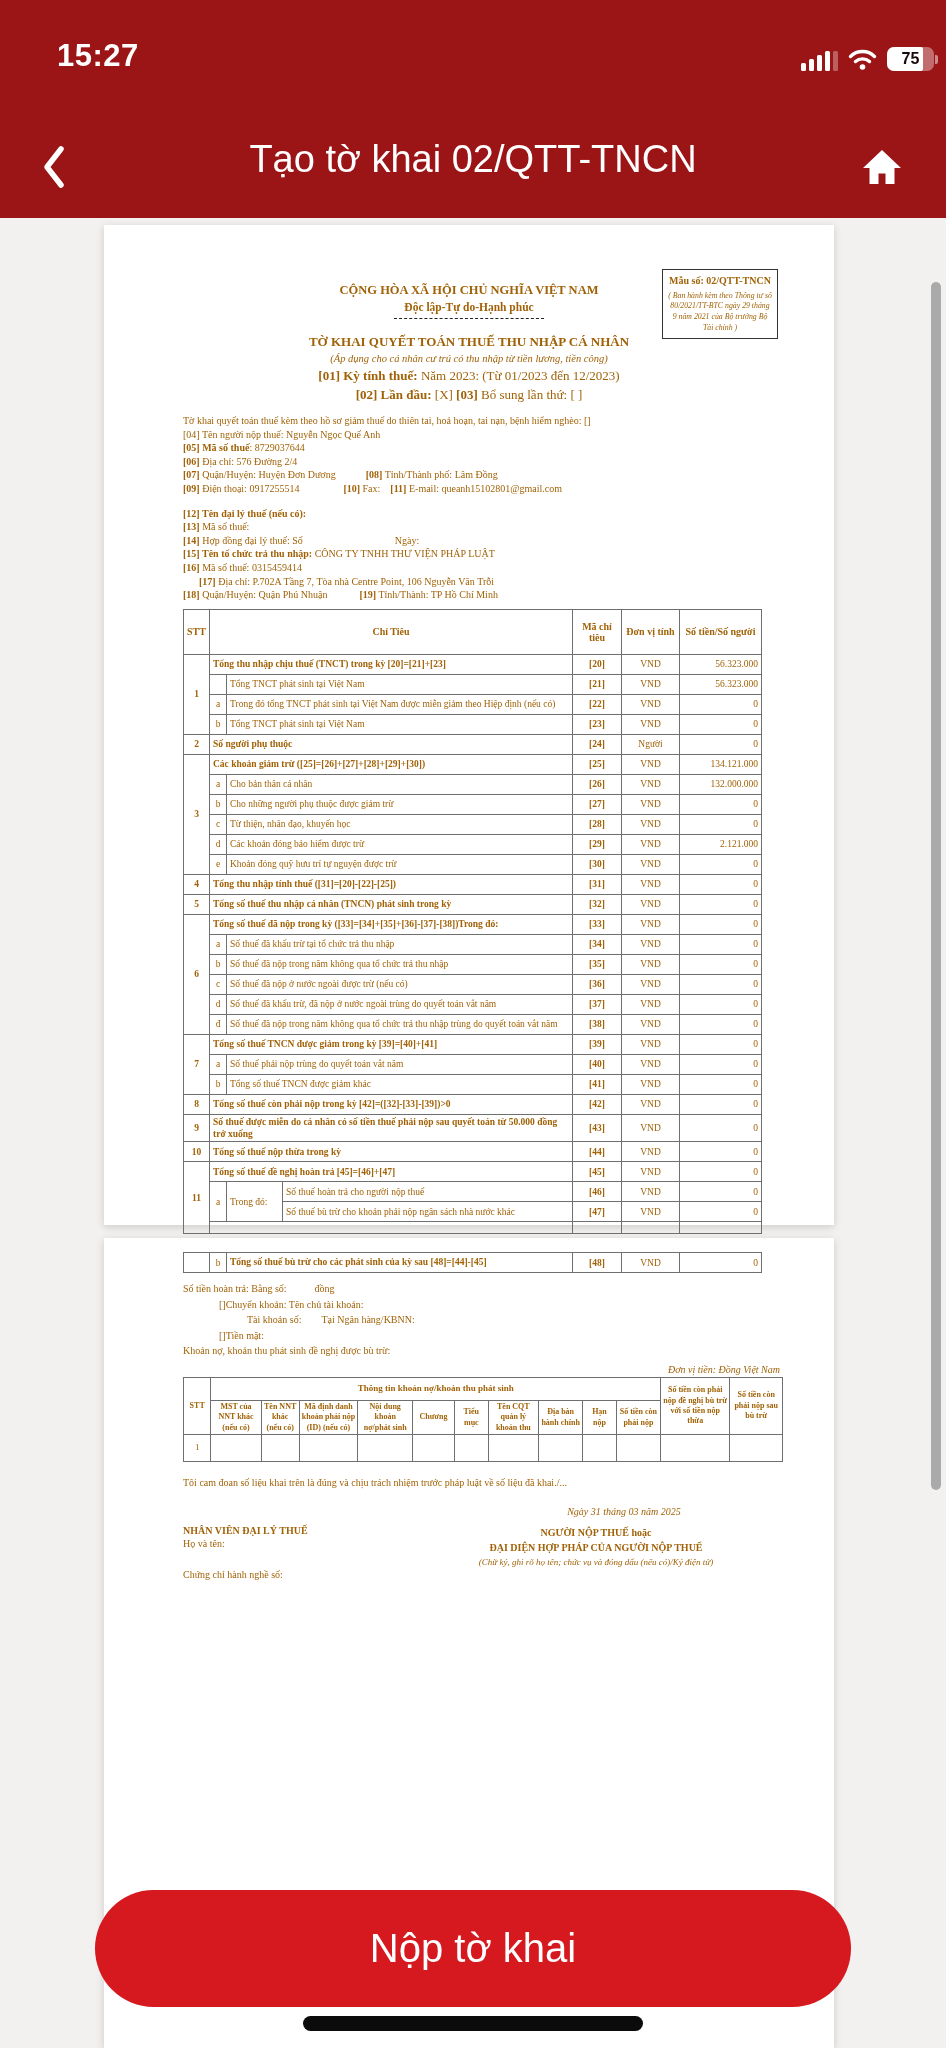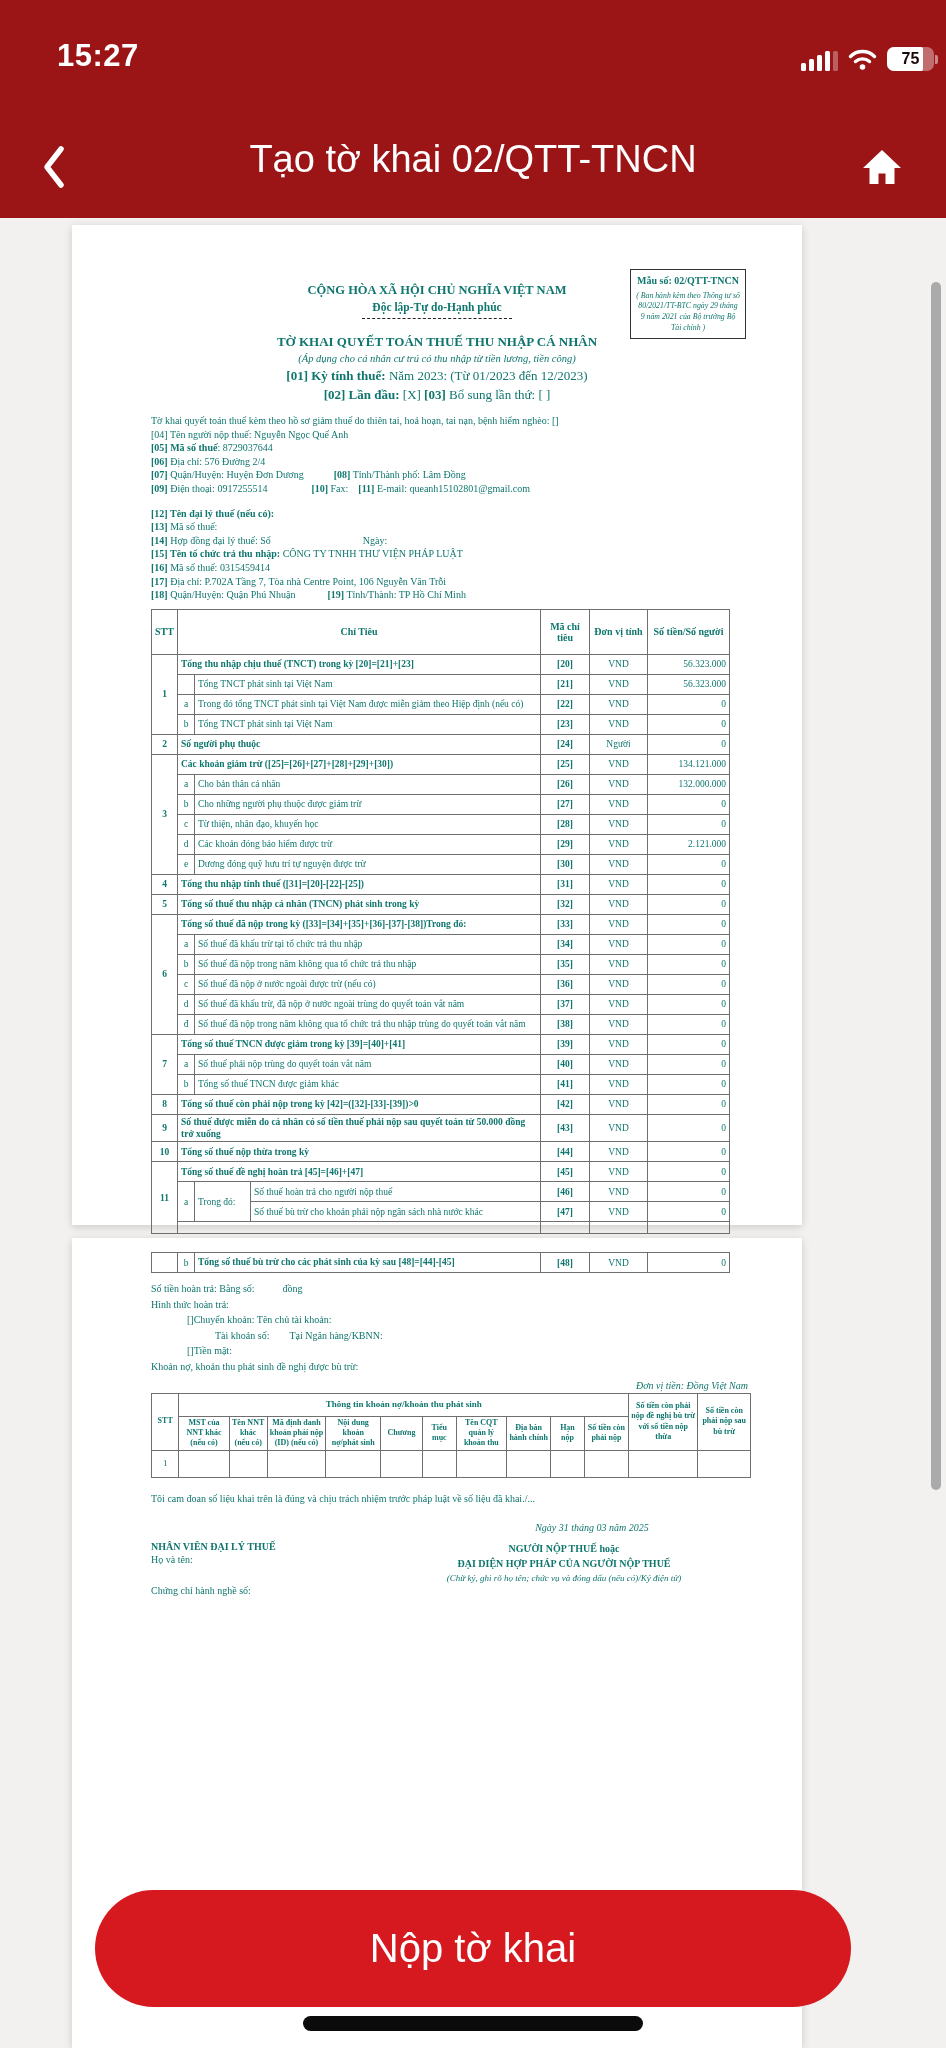--- a/index.html
+++ b/index.html
@@ -17,22 +17,22 @@
   .battery .fill{position:absolute;left:0;top:0;bottom:0;width:76%;background:#fff;border-radius:7px 2px 2px 7px}
   .battery .pct{position:absolute;inset:0;display:flex;align-items:center;justify-content:center;
                 font-size:16px;font-weight:700;color:#18090a;z-index:2}
   .battery .nub{position:absolute;right:-4px;top:8px;width:3px;height:9px;background:rgba(255,255,255,.5);border-radius:0 2px 2px 0}
   .back-btn,.home-btn{position:absolute;background:transparent;border:none;padding:0;cursor:pointer}
   .back-btn{left:40px;top:144px}
   .home-btn{right:42px;top:146px}
   .nav-title{position:absolute;left:110px;right:110px;top:138px;margin:0;text-align:center;
              color:#fff;font-size:38px;font-weight:400;white-space:nowrap}
   
-  .paper{position:absolute;left:72px;width:730px;background:var(--c-paper,#fff);
-         box-shadow:0 2px 8px rgba(0,0,0,.16);font-family:"Liberation Serif",serif;color:#0f766e}
+  .paper{position:absolute;left:104px;width:730px;background:var(--c-paper,#fff);
+         box-shadow:0 2px 8px rgba(0,0,0,.16);font-family:"Liberation Serif",serif;color:#a16207}
   .page1{top:225px;height:1000px}
   .page2{top:1238px;height:810px;overflow:hidden}
   .p1head{position:relative;padding-top:58px;text-align:center}
   .nat{font-size:12.5px;font-weight:700}
   .motto{font-size:11.5px;font-weight:700;margin-top:3px}
   .dash{width:150px;margin:5px auto 0;border-top:1.4px dashed #222;height:0}
   .ftitle{font-size:13px;font-weight:700;margin-top:15px}
   .fsub{font-size:10.5px;font-style:italic;margin-top:3px}
   .headlines{margin-top:4px;font-size:13px}
   .headlines .line{margin-top:3px}
@@ -142,21 +142,21 @@
       <div class="line"><span style="font-weight: 400; text-align: right;">[04] Tên người nộp thuế</span><span>: Nguyễn Ngọc Quế Anh</span></div>
       <div class="line"><span style="font-weight: 700;">[05] Mã số thuế</span><span>: 8729037644</span></div>
       <div class="line"><span style="font-weight: 700;">[06]</span><span> Địa chỉ: 576 Đường 2/4</span></div>
       <div class="line"><span style="font-weight: 700;">[07]</span><span> Quận/Huyện: Huyện Đơn Dương</span><span style="font-weight: 700; margin-left: 30px;">[08]</span><span> Tỉnh/Thành phố: Lâm Đồng</span></div>
       <div class="line"><span style="font-weight: 700;">[09]</span><span> Điện thoại: 0917255514</span><span style="font-weight: 700; margin-left: 44px;">[10]</span><span> Fax:</span><span style="font-weight: 700; margin-left: 10px;">[11]</span><span> E-mail: queanh15102801@gmail.com</span></div>
       <div class="line" style="margin-top: 11px;"><span style="font-weight: 700;">[12] Tên đại lý thuế (nếu có):</span></div>
       <div class="line"><span style="font-weight: 700;">[13]</span><span> Mã số thuế:</span></div>
       <div class="line"><span style="font-weight: 700;">[14]</span><span> Hợp đồng đại lý thuế: Số</span><span style="margin-left: 92px;">Ngày:</span></div>
       <div class="line"><span style="font-weight: 700;">[15] Tên tổ chức trả thu nhập:</span><span> CÔNG TY TNHH THƯ VIỆN PHÁP LUẬT</span></div>
       <div class="line"><span style="font-weight: 700;">[16]</span><span> Mã số thuế: 0315459414</span></div>
-      <div class="line"><span style="font-weight: 700;">[17]</span><span> Địa chỉ: P.702A Tầng 7, Tòa nhà Centre Point, 106 Nguyễn Văn Trỗi</span></div>
+      <div class="line"><span style="font-weight: 700; margin-left: 16px;">[17]</span><span> Địa chỉ: P.702A Tầng 7, Tòa nhà Centre Point, 106 Nguyễn Văn Trỗi</span></div>
       <div class="line"><span style="font-weight: 700;">[18]</span><span> Quận/Huyện: Quận Phú Nhuận</span><span style="font-weight: 700; margin-left: 32px;">[19]</span><span> Tỉnh/Thành: TP Hồ Chí Minh</span></div>
     </div>
   <table class="t1">
     <colgroup>
         <col style="width:26px">
         <col style="width:17px">
         <col style="width:56px">
         <col style="width:290px">
         <col style="width:49px">
         <col style="width:58px">
@@ -237,21 +237,21 @@
         </tr>
         <tr>
           <td class="letter">d</td>
           <td class="label" colspan="2">Các khoản đóng bảo hiểm được trừ</td>
           <td class="code">[29]</td>
           <td class="unit">VND</td>
           <td class="val">2.121.000</td>
         </tr>
         <tr>
           <td class="letter">e</td>
-          <td class="label" colspan="2">Dương đóng quỹ hưu trí tự nguyện được trừ</td>
+          <td class="label" colspan="2">Khoản đóng quỹ hưu trí tự nguyện được trừ</td>
           <td class="code">[30]</td>
           <td class="unit">VND</td>
           <td class="val">0</td>
         </tr>
         <tr>
           <td class="stt" colspan="1" rowspan="1">4</td>
           <td class="label bld" colspan="3">Tổng thu nhập tính thuế ([31]=[20]-[22]-[25])</td>
           <td class="code">[31]</td>
           <td class="unit">VND</td>
           <td class="val">0</td>
@@ -396,21 +396,20 @@
         <td class="letter">b</td>
         <td class="label bld" colspan="2">Tổng số thuế bù trừ cho các phát sinh của kỳ sau [48]=[44]-[45]</td>
         <td class="code">[48]</td>
         <td class="unit">VND</td>
         <td class="val">0</td>
       </tr>
     </tbody>
   </table>
   <div class="p2lines" id="p2-lines">
       <div class="line"><span>Số tiền hoàn trả: Bằng số:</span><span style="margin-left: 28px;">đồng</span></div>
-      <div class="line"><span>Hình thức hoàn trả:</span></div>
       <div class="line" style="margin-left: 36px;"><span>[]Chuyển khoản: Tên chủ tài khoản:</span></div>
       <div class="line" style="margin-left: 64px;"><span>Tài khoản số:</span><span style="margin-left: 20px;">Tại Ngân hàng/KBNN:</span></div>
       <div class="line" style="margin-left: 36px;"><span>[]Tiền mặt:</span></div>
       <div class="line"><span>Khoản nợ, khoản thu phát sinh đề nghị được bù trừ:</span></div>
     </div>
   <div class="curr">Đơn vị tiền: Đồng Việt Nam</div>
   <table class="t2">
     <colgroup>
         <col style="width:26px">
         <col style="width:48px">

